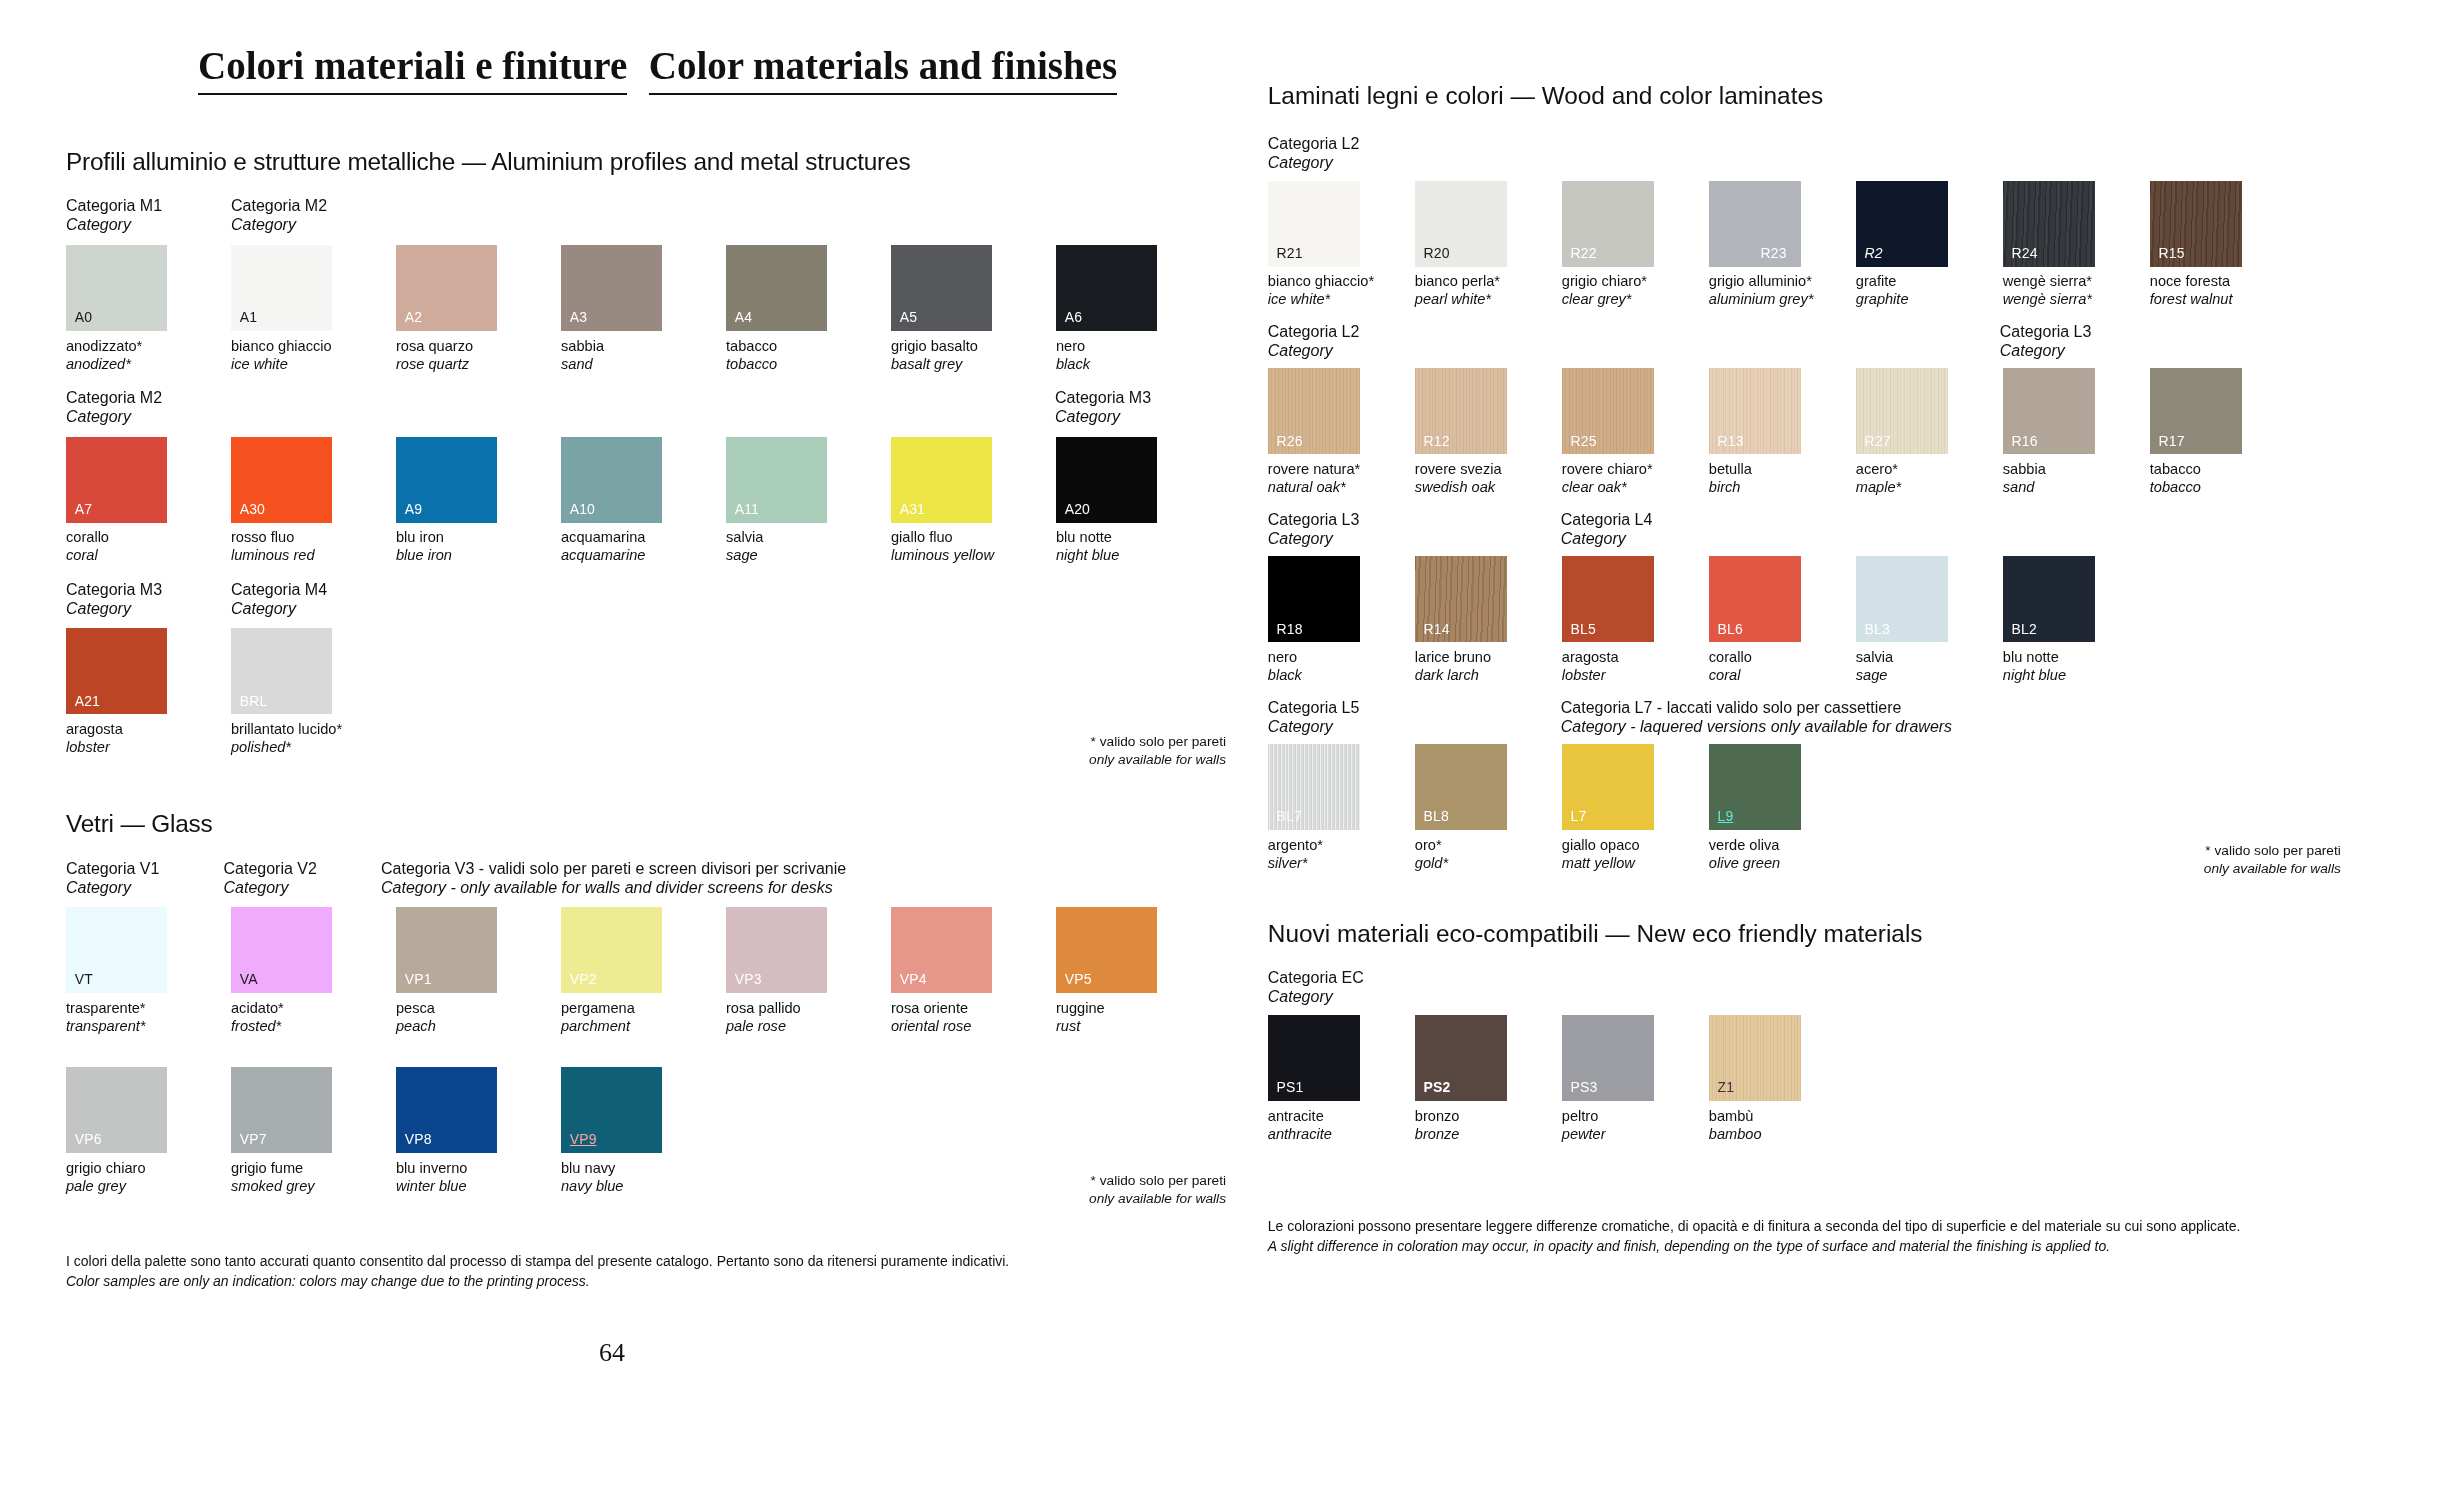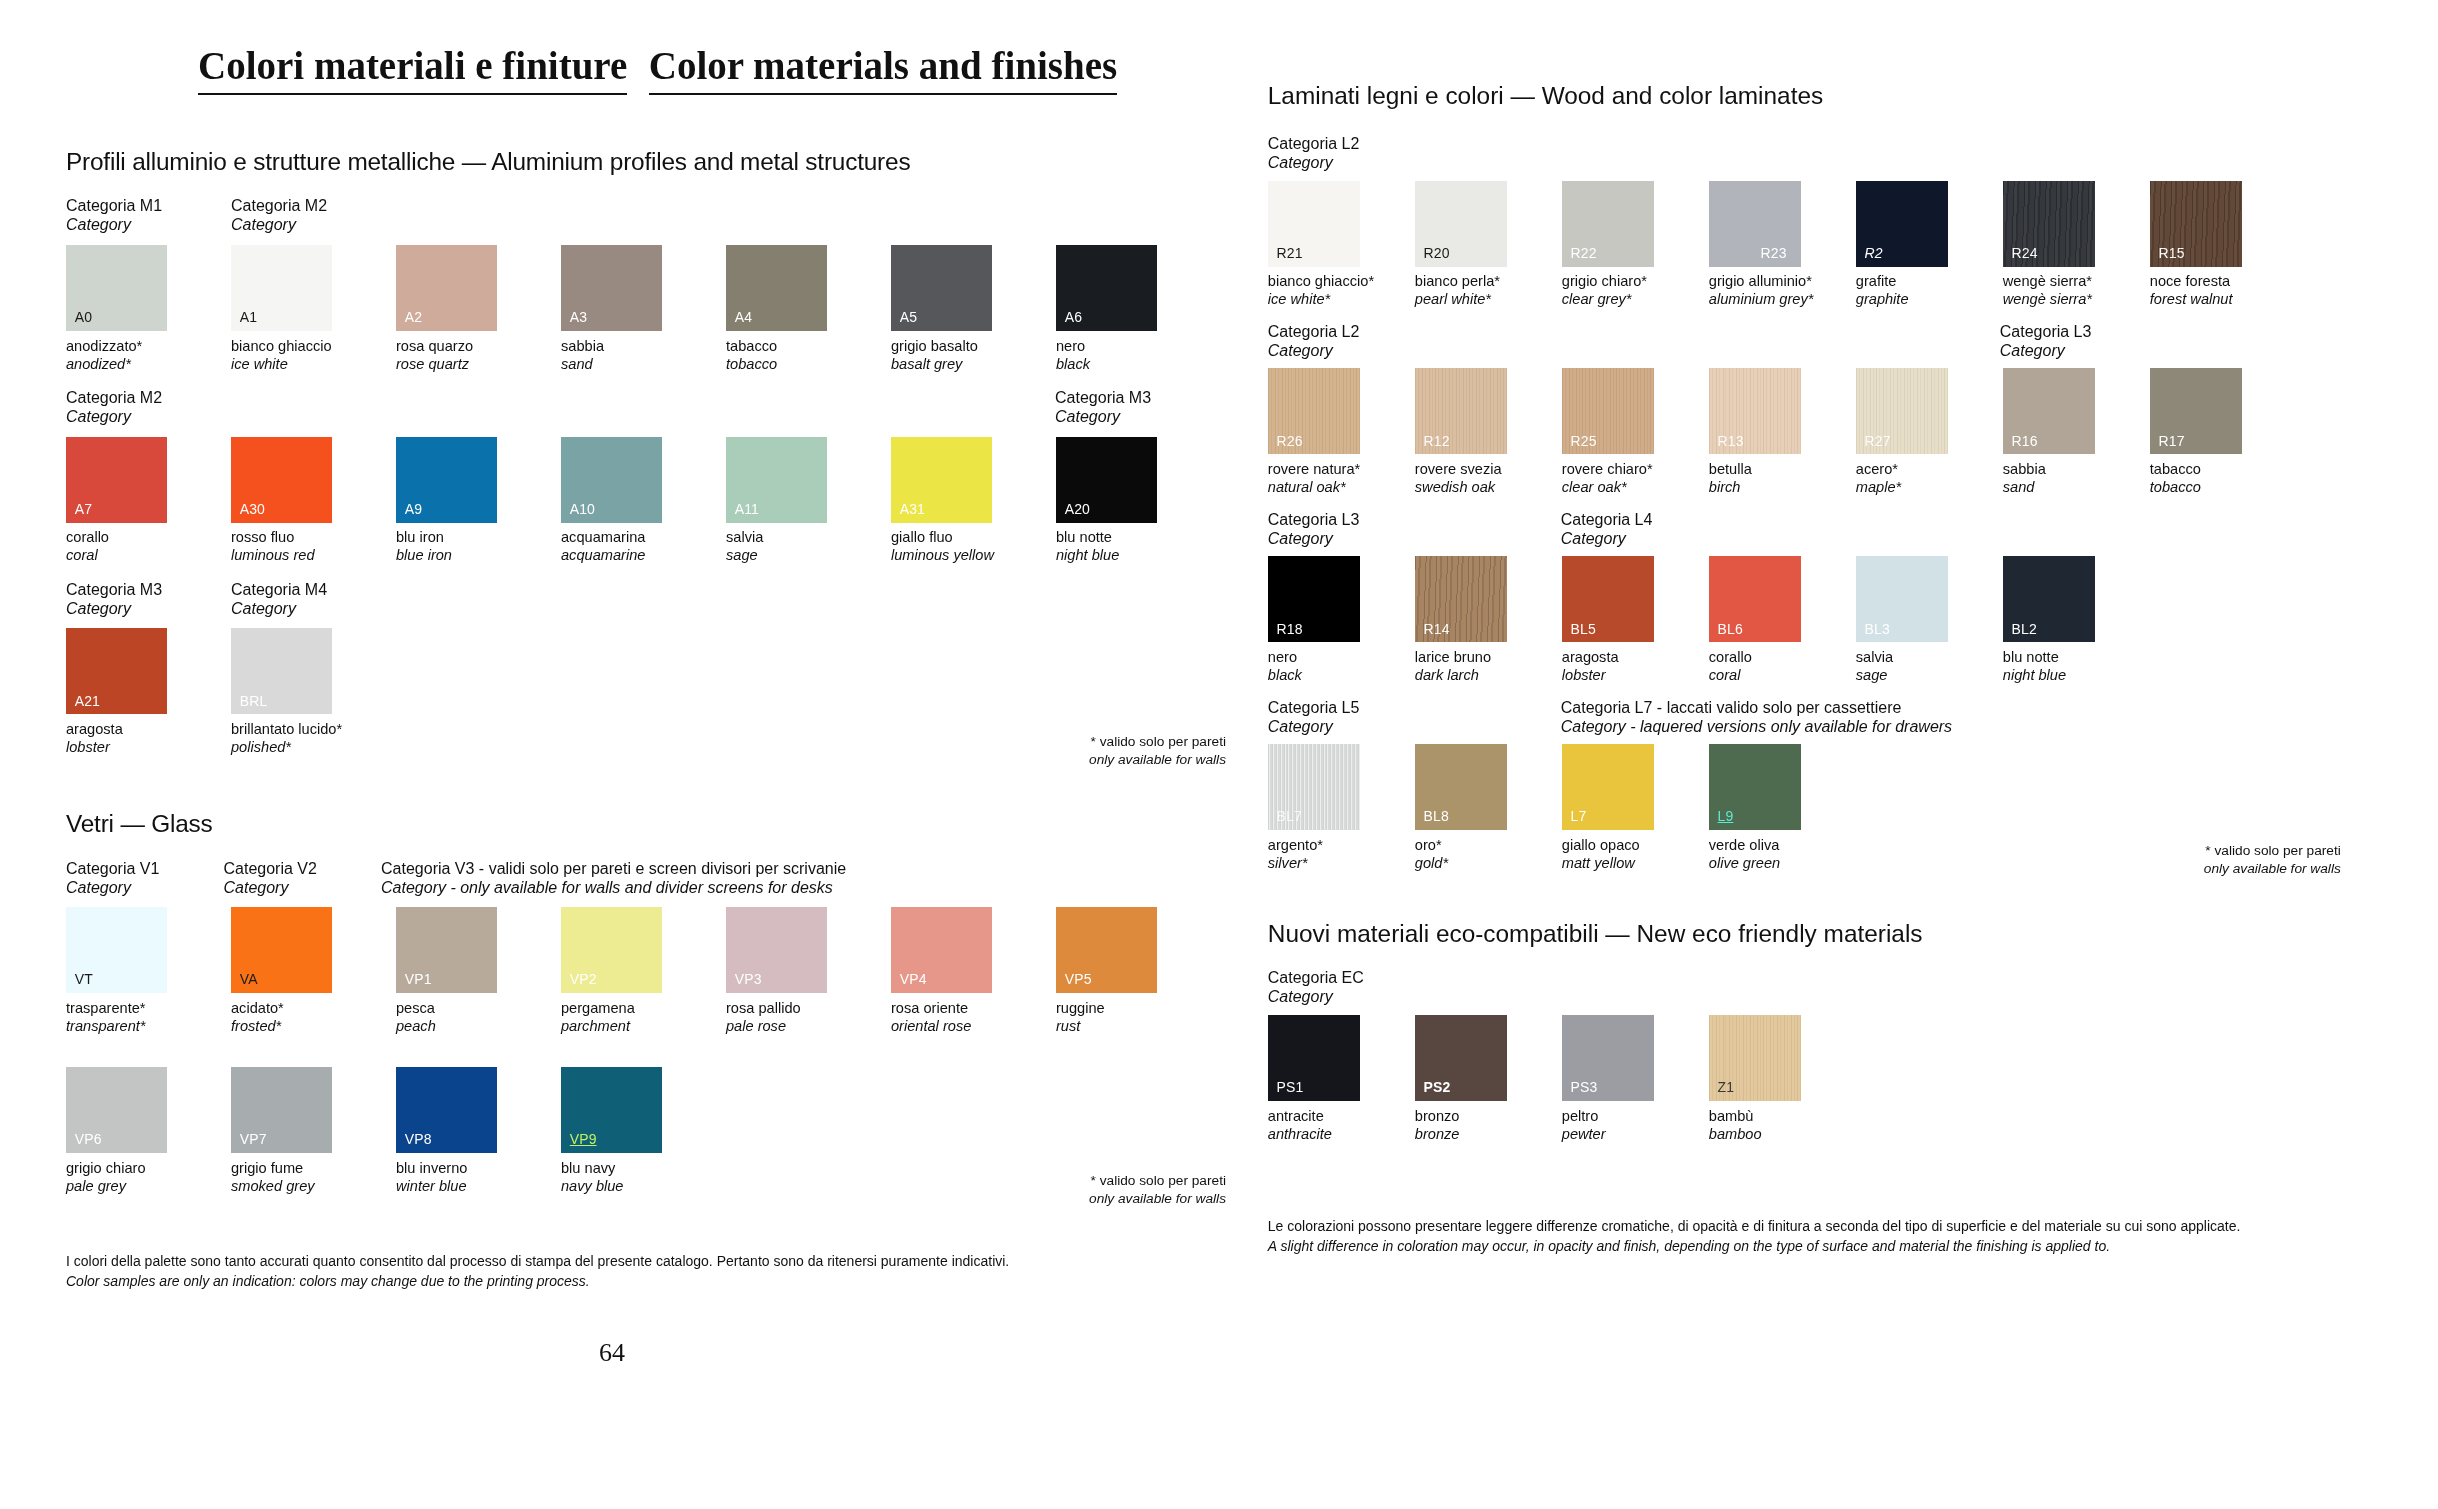--- a/index.html
+++ b/index.html
@@ -394,21 +394,21 @@
         <div class="cell">
           <div class="chip" style="background: rgb(234, 250, 255);">
             <span class="code" style="color: rgb(26, 26, 26);">VT</span>
           </div>
           <div class="names">
             <div>trasparente*</div>
             <div class="en">transparent*</div>
           </div>
         </div>
         <div class="cell">
-          <div class="chip" style="background: #f97316;">
+          <div class="chip" style="background: #f0abfc;">
             <span class="code" style="color: rgb(26, 26, 26);">VA</span>
           </div>
           <div class="names">
             <div>acidato*</div>
             <div class="en">frosted*</div>
           </div>
         </div>
         <div class="cell">
           <div class="chip" style="background: rgb(183, 170, 155);">
             <span class="code" style="color: rgb(255, 255, 255);">VP1</span>
@@ -480,21 +480,21 @@
             <div class="chip" style="background: rgb(10, 68, 140);">
               <span class="code" style="color: rgb(255, 255, 255);">VP8</span>
             </div>
             <div class="names">
               <div>blu inverno</div>
               <div class="en">winter blue</div>
             </div>
           </div>
           <div class="cell">
             <div class="chip" style="background: rgb(15, 95, 119);">
-              <span class="code" style="color: #bef264; text-decoration: underline;">VP9</span>
+              <span class="code" style="color: #fca5a5; text-decoration: underline;">VP9</span>
             </div>
             <div class="names">
               <div>blu navy</div>
               <div class="en">navy blue</div>
             </div>
           </div>
         </div>
       <div class="note abs" style="left:936px;top:105px;width:224px">
         <div>* valido solo per pareti</div>
         <div class="en">only available for walls</div>

